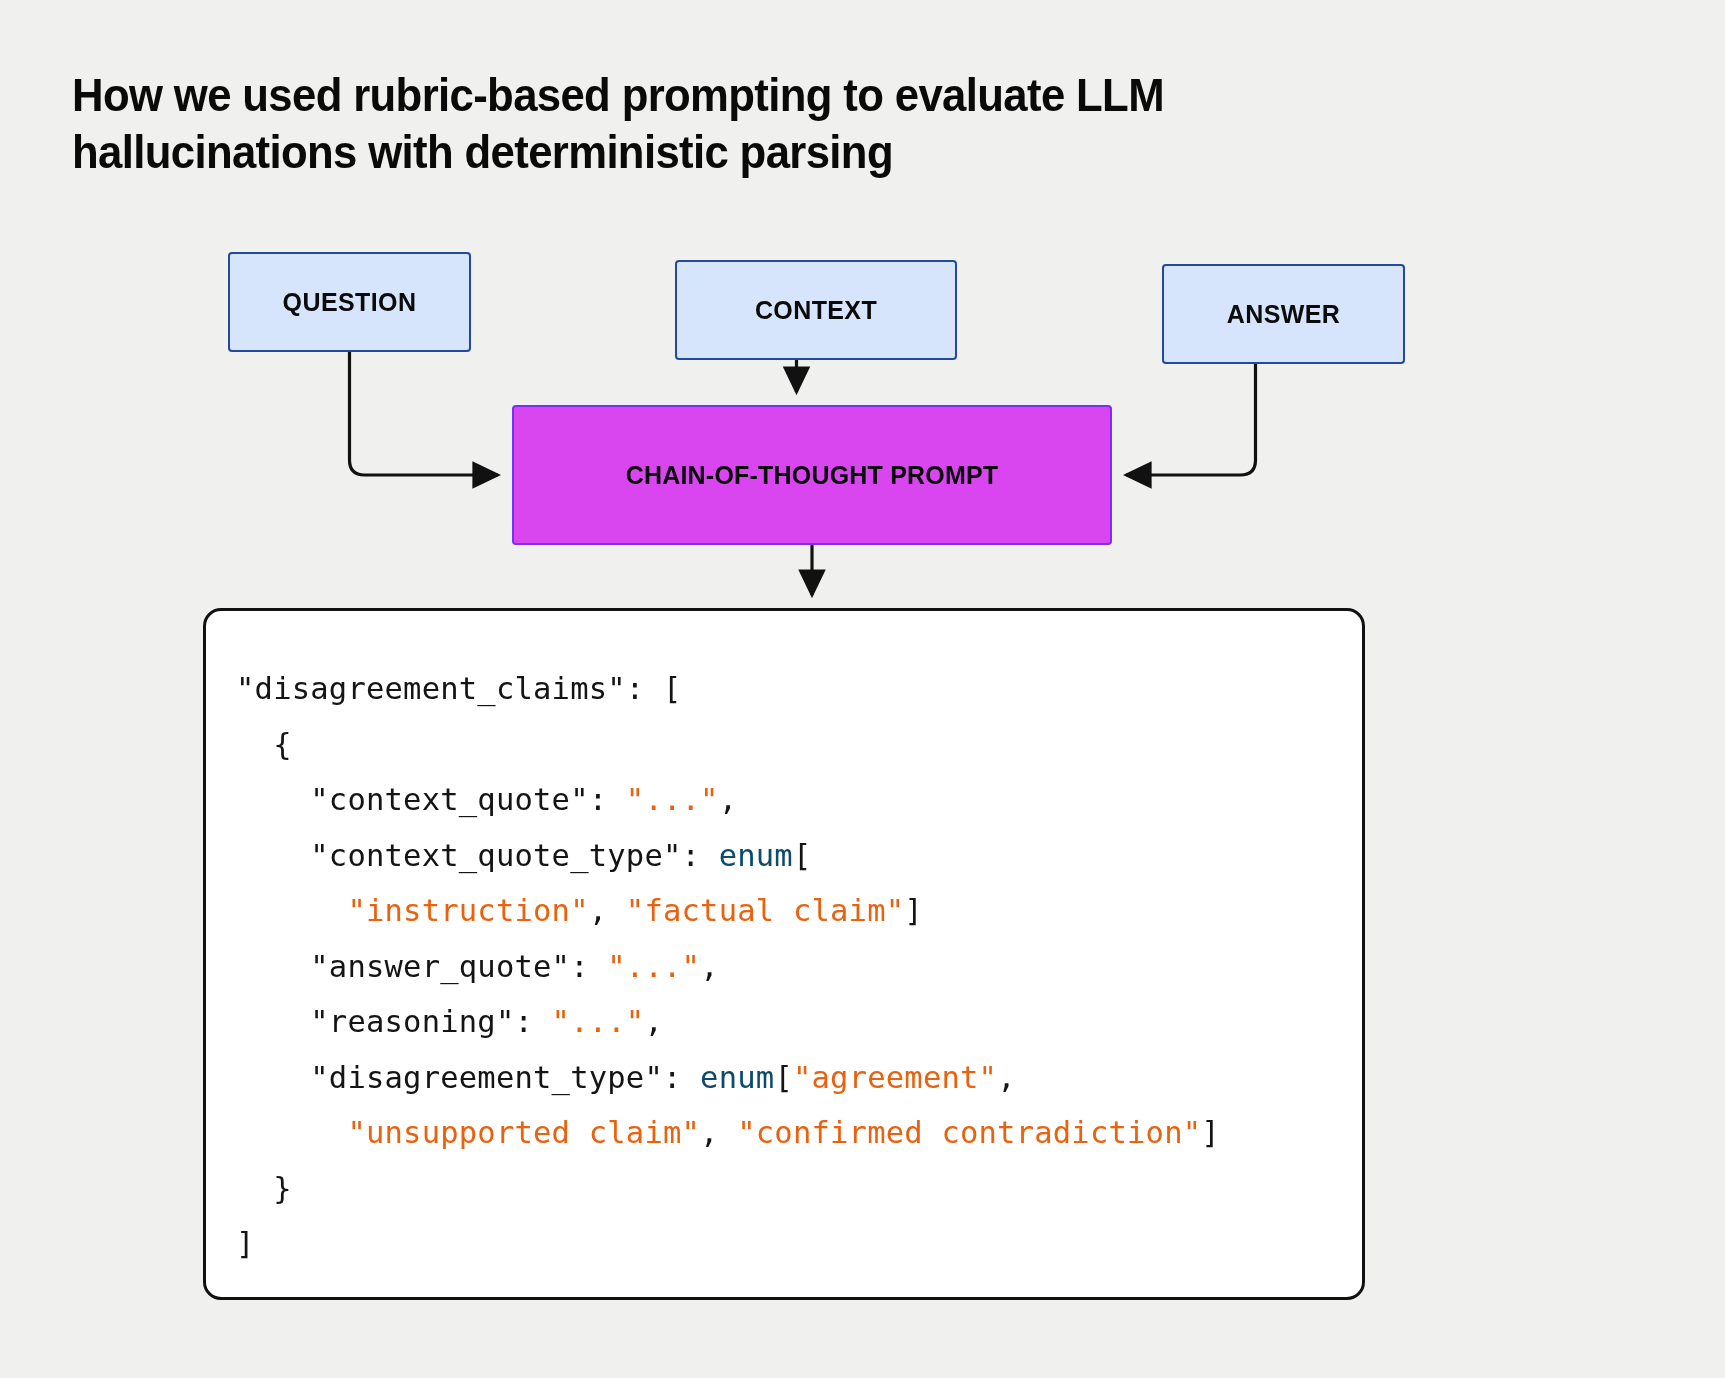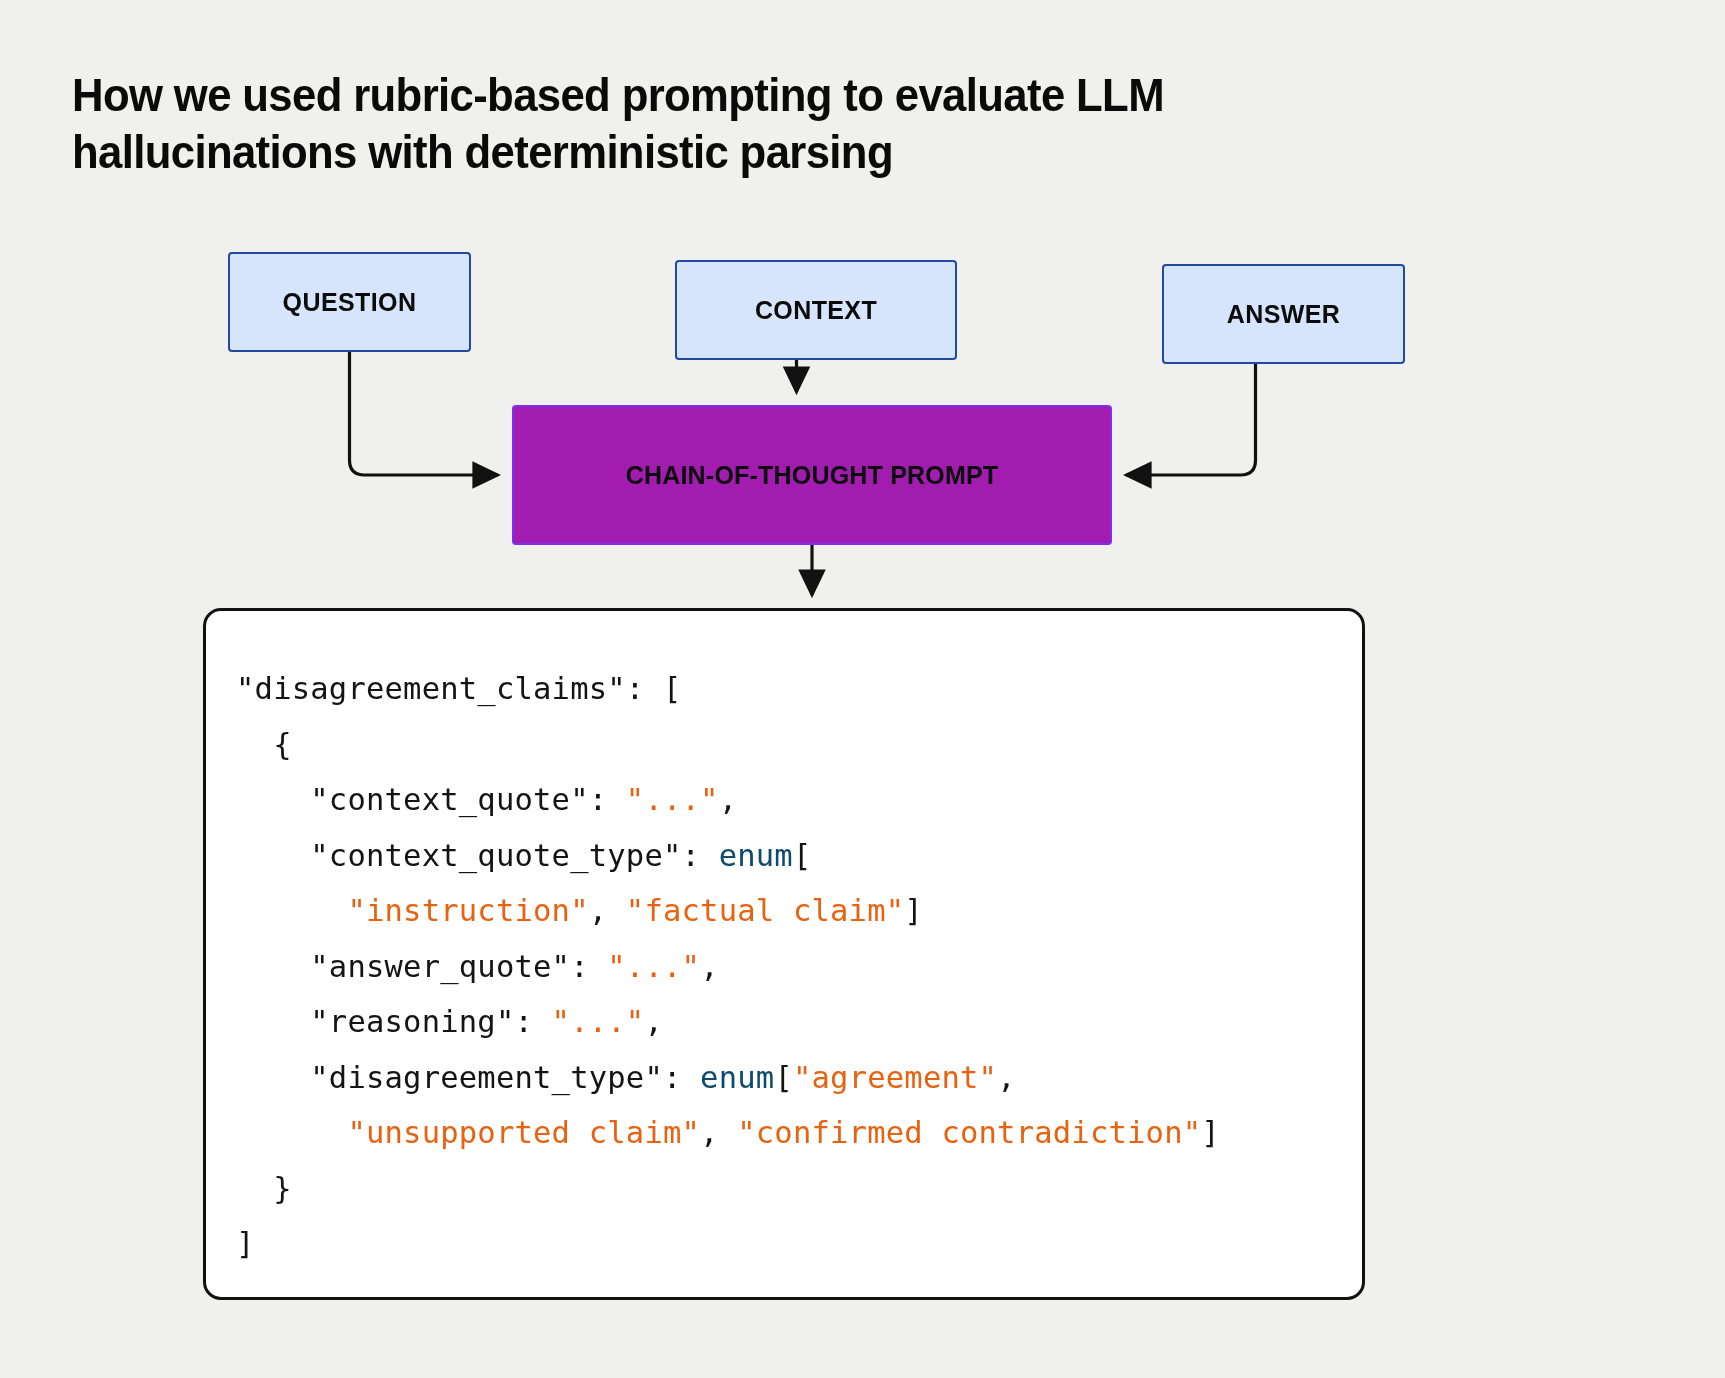--- a/index.html
+++ b/index.html
@@ -62,21 +62,21 @@
 
   #node-question { left: 228px;  top: 252px; width: 243px; }
   #node-context  { left: 675px;  top: 260px; width: 282px; }
   #node-answer   { left: 1134px; top: 264px; width: 243px; margin-left: 28px; }
 
   #node-cot {
     left: 512px;
     top: 405px;
     width: 600px;
     height: 140px;
-    background: #a21caf;
+    background: #d946ef;
     border: 2.5px solid #7b2ff2;
     font-size: 25px;
     letter-spacing: 0.2px;
   }
 
   .connectors {
     position: absolute;
     left: 0; top: 0;
     width: 1725px; height: 1378px;
     pointer-events: none;

